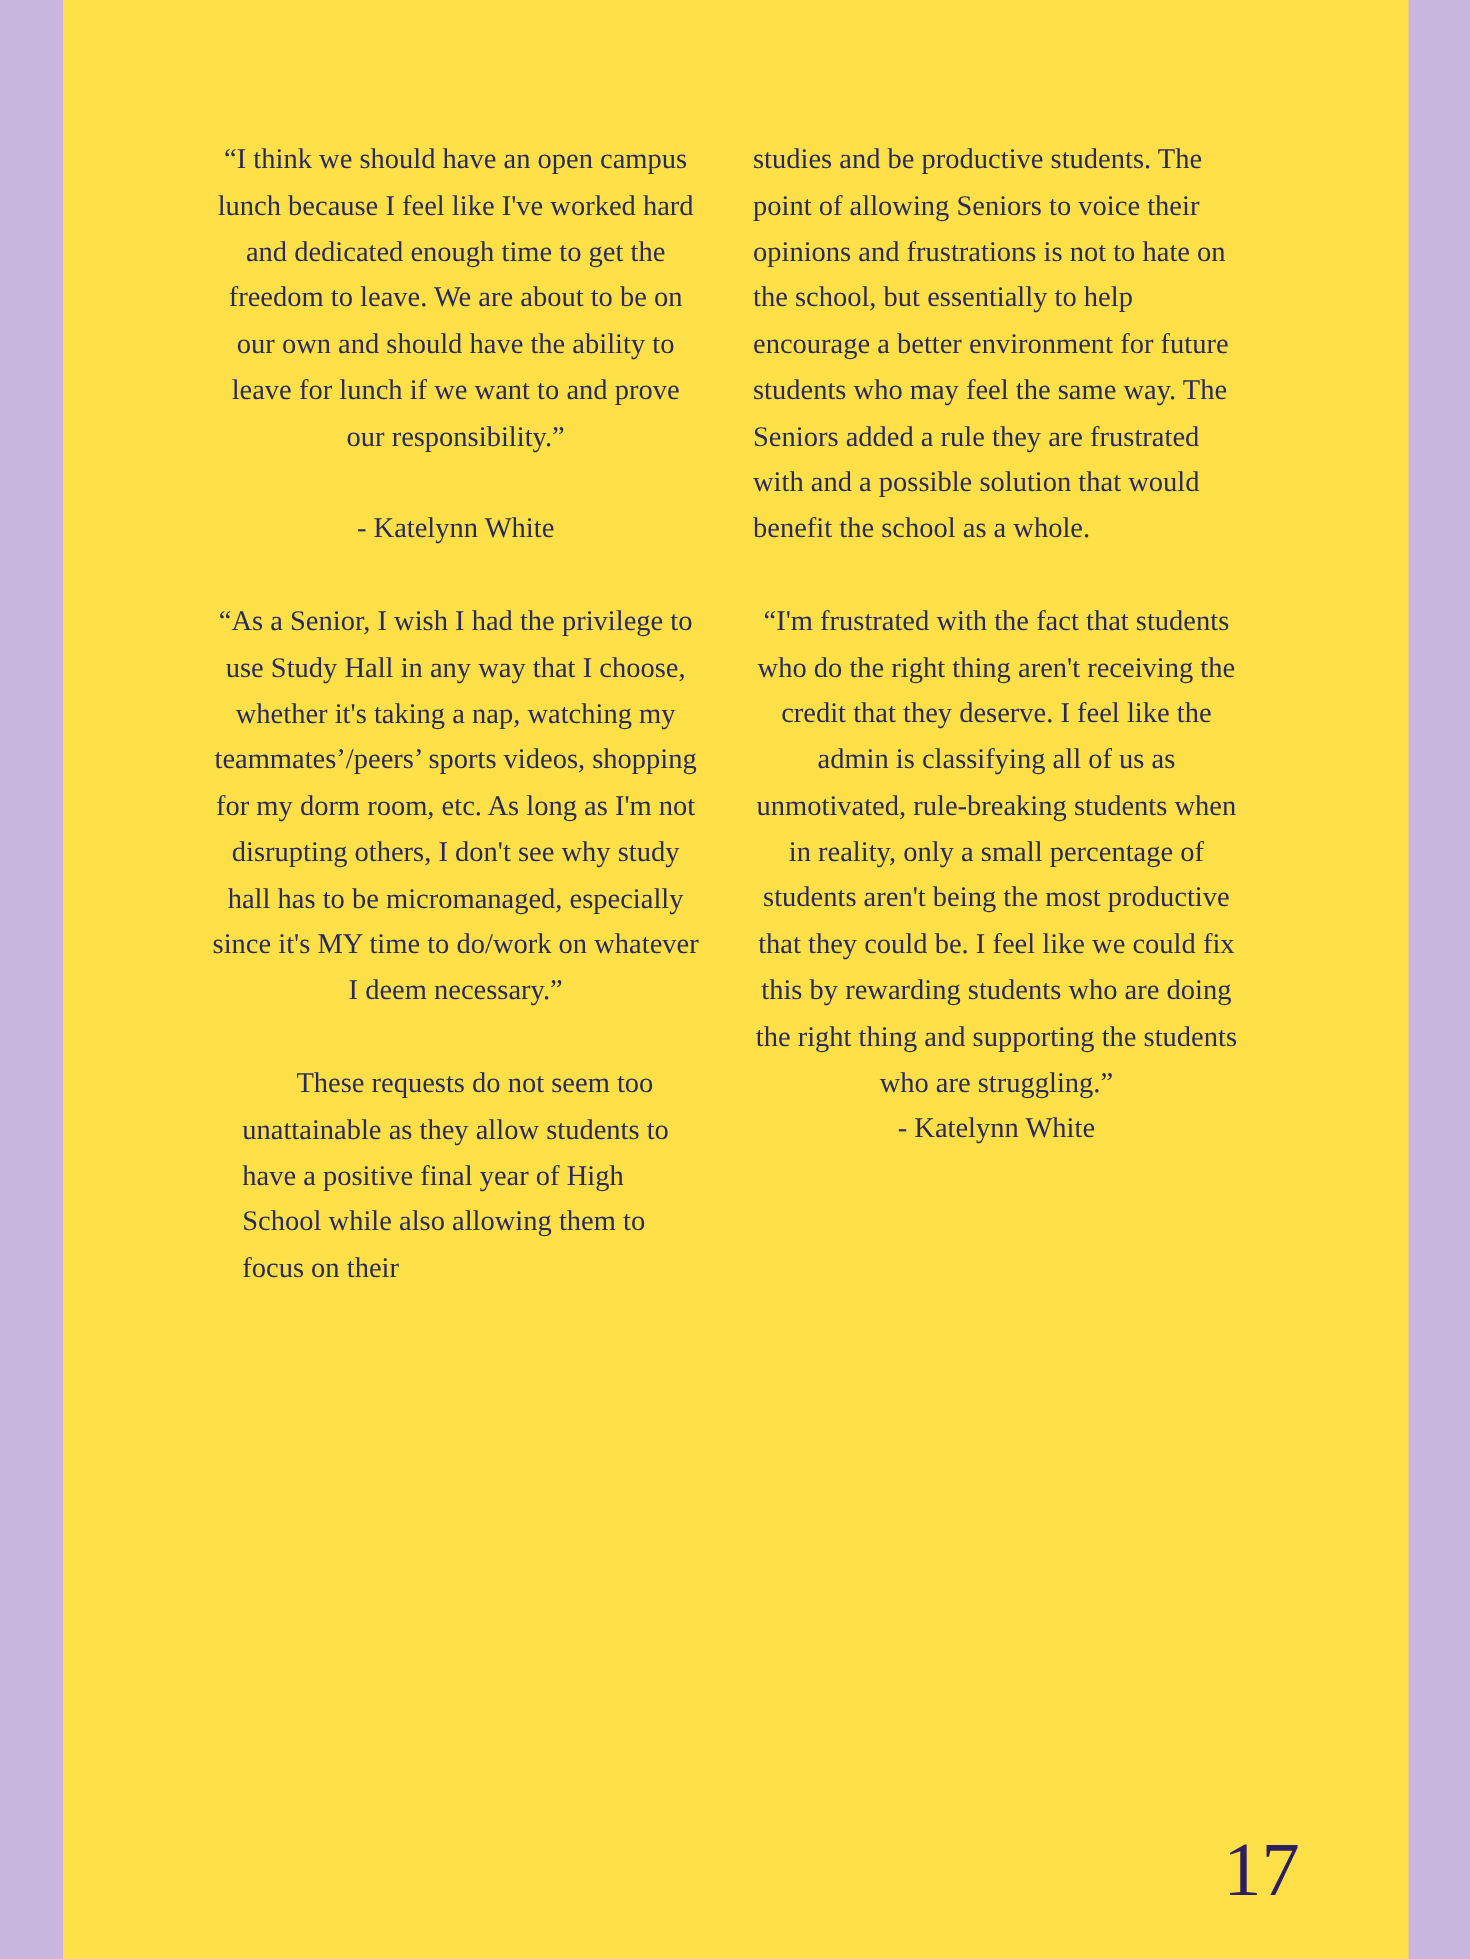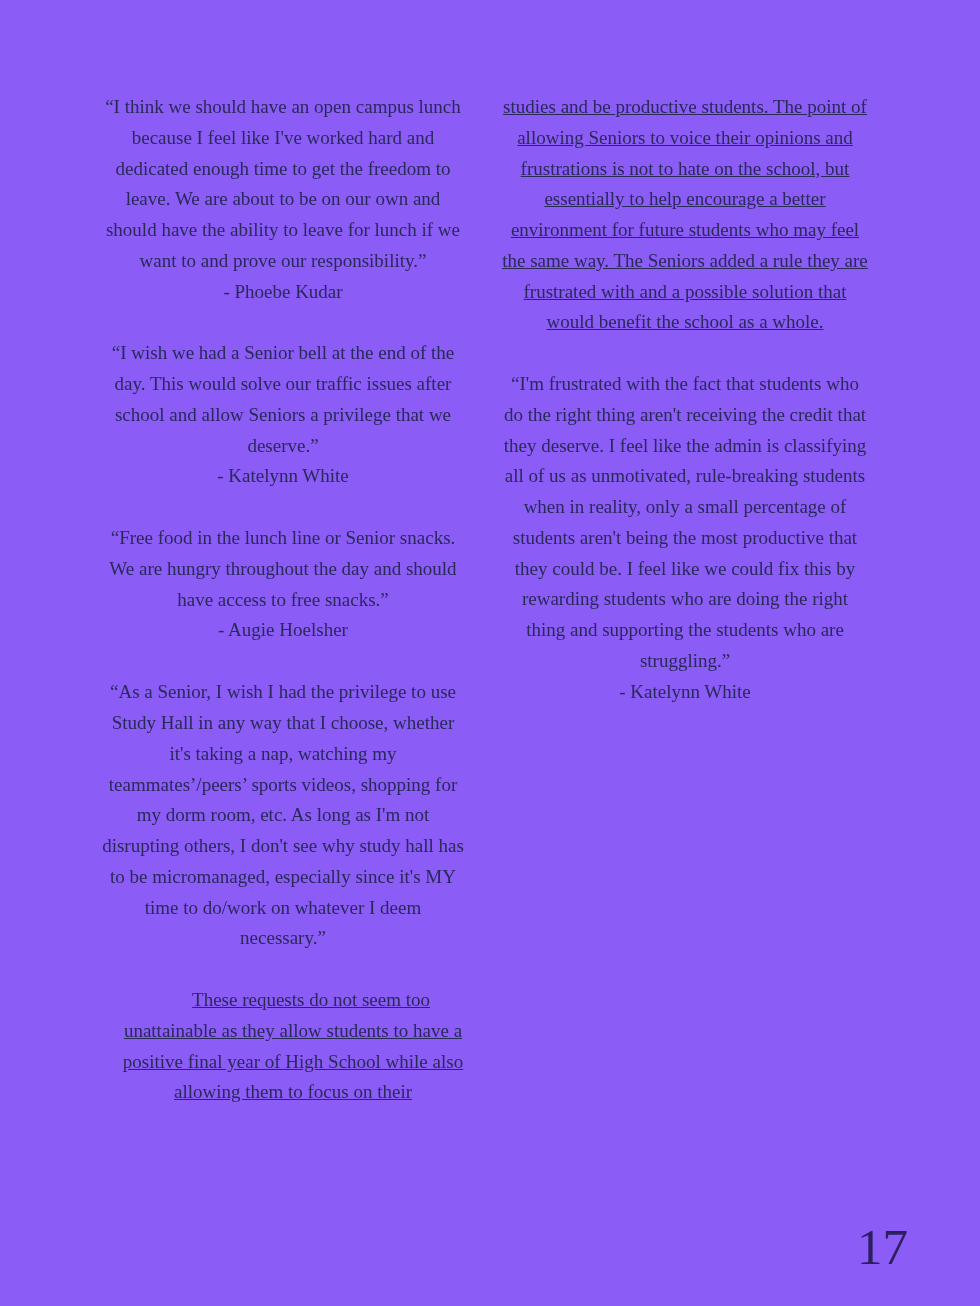--- a/index.html
+++ b/index.html
@@ -5,24 +5,24 @@
   html, body {
     margin: 0;
     padding: 0;
   }
   body {
     background: #c9b6df;
     font-family: "Liberation Serif", "DejaVu Serif", serif;
   }
   .page {
     position: relative;
-    width: 980px;
+    width: 897px;
     height: 1306px;
     margin: 0 auto;
-    background: #8b5cf6;
+    background: #fde047;
     box-sizing: border-box;
     padding: 92px 112px 0 100px;
     color: #29295a;
     overflow: hidden;
   }
   .columns {
     display: flex;
     gap: 36px;
   }
   .col {
@@ -34,23 +34,22 @@
     text-align: center;
     margin: 0 0 31px 0;
   }
   .quote-text {
     margin: 0;
   }
   .quote-attribution {
     margin: 0;
   }
   .body-paragraph {
-    text-align: center;
+    text-align: left;
     margin: 0 0 31px 0;
-    text-decoration: underline;
   }
   .body-paragraph.indented {
     text-indent: 1.9em;
     margin-left: 20px;
   }
   .page-number {
     position: absolute;
     right: 72px;
     bottom: 30px;
     font-size: 51px;
@@ -61,32 +60,26 @@
 </head>
 <body>
 
 <div class="page">
   <div class="columns">
 
     <div class="col">
 
       <div class="quote-block">
         <p class="quote-text">“I think we should have an open campus lunch because I feel like I've worked hard and dedicated enough time to get the freedom to leave. We are about to be on our own and should have the ability to leave for lunch if we want to and prove our responsibility.”</p>
-        <p class="quote-attribution">- Phoebe Kudar</p>
       </div>
 
       <div class="quote-block">
-        <p class="quote-text">“I wish we had a Senior bell at the end of the day. This would solve our traffic issues after school and allow Seniors a privilege that we deserve.”</p>
         <p class="quote-attribution">- Katelynn White</p>
       </div>
 
-      <div class="quote-block">
-        <p class="quote-text">“Free food in the lunch line or Senior snacks. We are hungry throughout the day and should have access to free snacks.”</p>
-        <p class="quote-attribution">- Augie Hoelsher</p>
-      </div>
 
       <div class="quote-block">
         <p class="quote-text">“As a Senior, I wish I had the privilege to use Study Hall in any way that I choose, whether it's taking a nap, watching my teammates’/peers’ sports videos, shopping for my dorm room, etc. As long as I'm not disrupting others, I don't see why study hall has to be micromanaged, especially since it's MY time to do/work on whatever I deem necessary.”</p>
       </div>
 
       <p class="body-paragraph indented">These requests do not seem too unattainable as they allow students to have a positive final year of High School while also allowing them to focus on their</p>
 
     </div>
 
     <div class="col">

